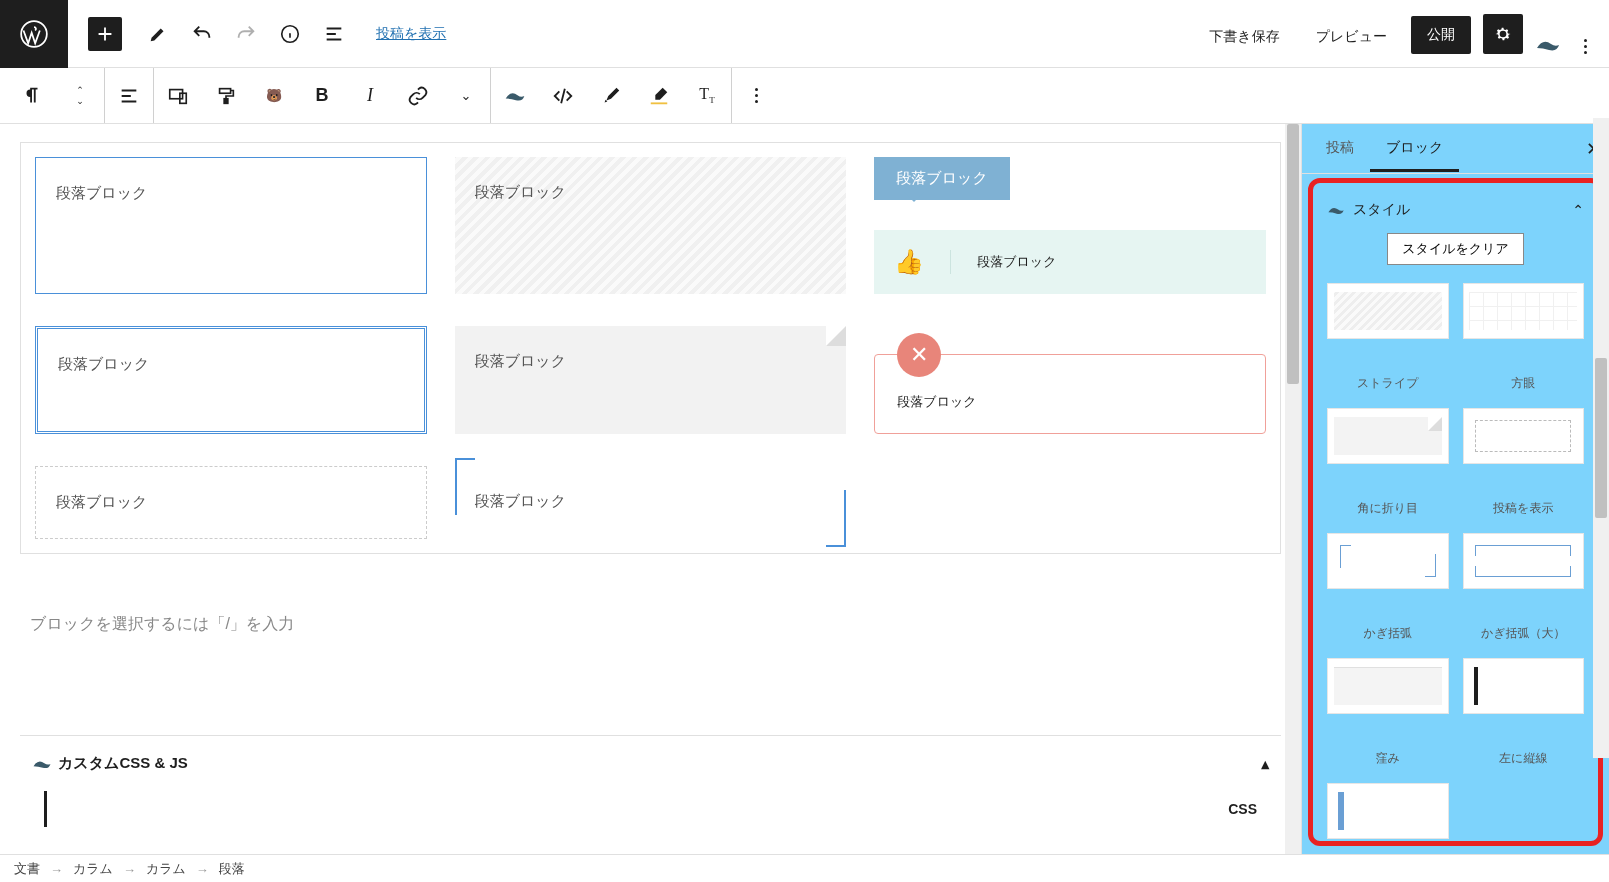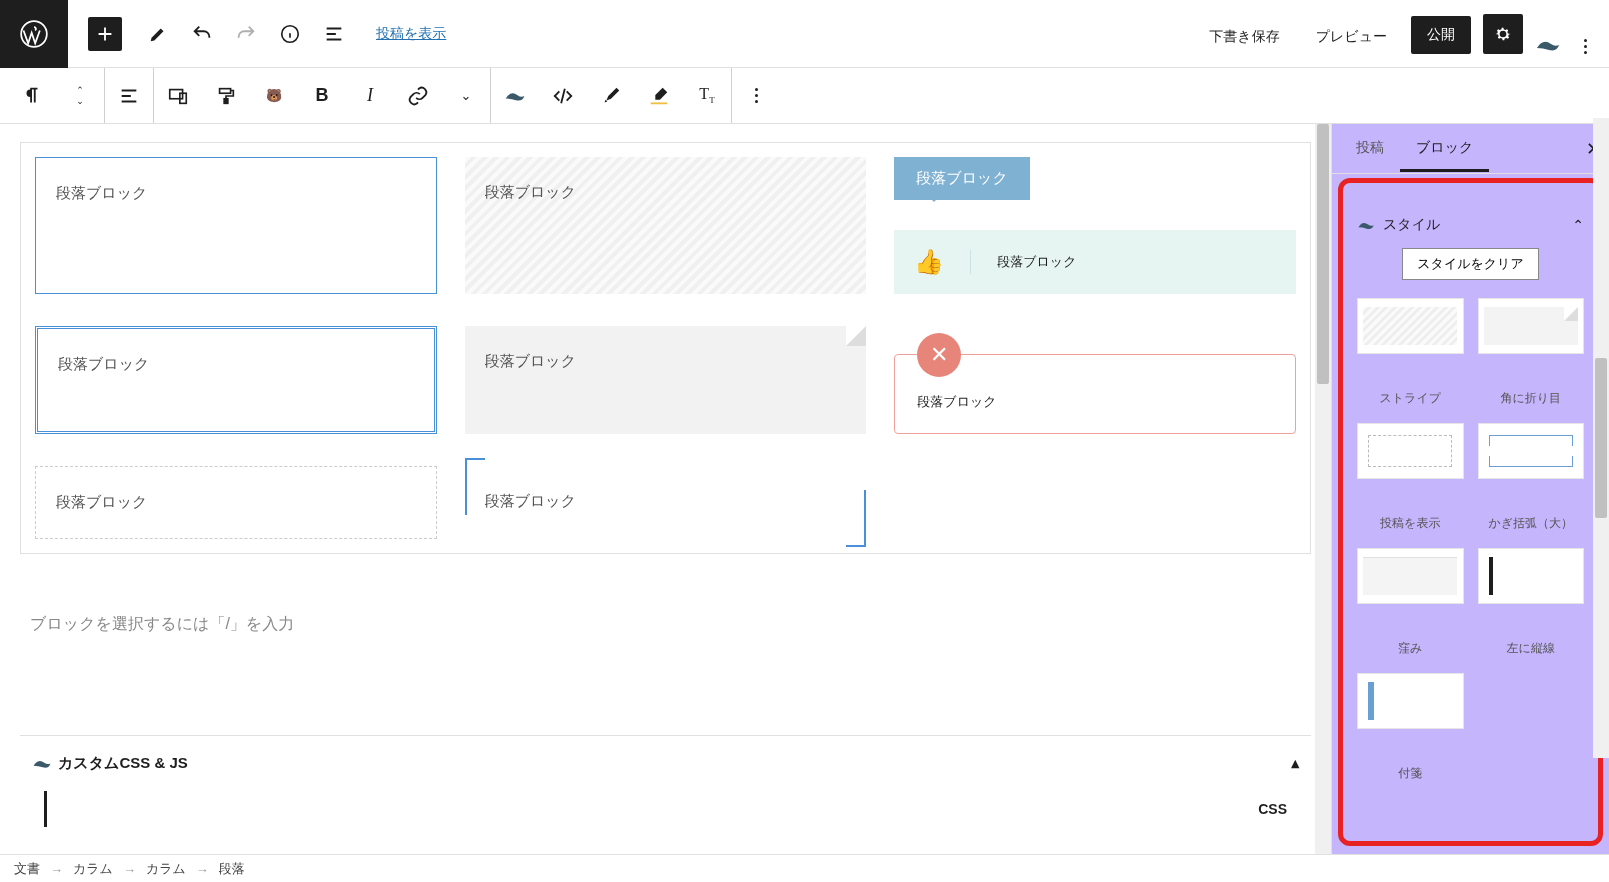--- a/index.html
+++ b/index.html
@@ -54,32 +54,32 @@
 .like-box { background: #e6f5f2; display: flex; align-items: center; padding: 18px 20px; gap: 26px; }
 .like-icon { color: #5ec4b3; font-size: 24px; }
 .like-divider { width: 1px; height: 24px; background: #cce4df; }
 .cross-box { border: 1px solid #f0a099; border-radius: 4px; position: relative; padding: 38px 22px 22px; margin-top: 28px; }
 .cross-badge { position: absolute; top: -22px; left: 22px; width: 44px; height: 44px; background: #e8857a; border-radius: 50%; display: flex; align-items: center; justify-content: center; color: #fff; font-size: 22px; }
 
 .placeholder { color: #888; font-size: 16px; margin: 60px 0 0 10px; }
 
 
 .css-panel { border-top: 1px solid #e0e0e0; margin-top: 100px; }
-.css-header { display: flex; padding: 18px 12px; font-weight: bold; font-size: 15px; gap: 6px; }
+.css-header { display: flex; align-items: center; padding: 18px 12px; font-weight: bold; font-size: 15px; gap: 6px; }
 .css-caret { margin-left: auto; }
 .css-body { padding: 10px 24px; font-size: 14px; font-weight: bold; border-left: 3px solid #1e1e1e; margin-left: 24px; text-align: right; }
 
 
-.sidebar { width: 278px; border-left: 1px solid #e0e0e0; background: #c4b5fd; display: flex; flex-direction: column; overflow: hidden; }
+.sidebar { width: 308px; border-left: 1px solid #e0e0e0; background: #7dd3fc; display: flex; flex-direction: column; overflow: hidden; }
 .sb-tabs { display: flex; align-items: center; border-bottom: 1px solid #e0e0e0; padding: 0 8px; height: 50px; }
 .sb-tab { padding: 14px 16px 12px; cursor: pointer; font-size: 14px; color: #555; border-bottom: 3px solid transparent; }
 .sb-tab.active { color: #1e1e1e; border-bottom-color: #1e1e1e; font-weight: 500; }
 .sb-close { margin-left: auto; font-size: 18px; cursor: pointer; }
 .sb-body { flex: 1; border: 5px solid #e82222; border-radius: 12px; margin: 4px 6px 8px 6px; padding: 10px 14px; overflow-y: auto; }
-.sb-section-hdr { display: flex; align-items: center; gap: 8px; font-size: 14px; font-weight: 500; padding: 8px 0 14px; margin-top: 15px; }
+.sb-section-hdr { display: flex; align-items: center; gap: 8px; font-size: 14px; font-weight: 500; padding: 8px 0 14px; }
 .sb-section-hdr .chev { margin-left: auto; }
 .clear-style { margin: 0 auto 18px; display: block; border: 1px solid #888; background: #fff; padding: 6px 14px; font-size: 13px; cursor: pointer; }
 .style-grid { display: grid; grid-template-columns: 1fr 1fr; gap: 16px 14px; }
 .style-item { text-align: center; cursor: pointer; }
 .style-preview { border: 1px solid #e6e6e6; height: 56px; margin-bottom: 8px; background: #fff; position: relative; display: flex; align-items: center; justify-content: center; }
 .style-label { font-size: 12px; color: #555; margin-top: 36px; }
 .pv-stripe .pv-inner { width: 90%; height: 70%; background: repeating-linear-gradient(-45deg, #fafafa, #fafafa 3px, #eee 3px, #eee 6px); }
 .pv-grid .pv-inner { width: 90%; height: 70%; background: linear-gradient(#f0f0f0 1px, transparent 1px) 0 0/14px 14px, linear-gradient(90deg, #f0f0f0 1px, transparent 1px) 0 0/14px 14px, #fff; }
 .pv-fold .pv-inner { width: 90%; height: 70%; background: #f3f3f3; position: relative; }
 .pv-fold .pv-inner::after { content: ""; position: absolute; top: 0; right: 0; border-width: 0 0 14px 14px; border-style: solid; border-color: transparent transparent #ddd #fff; }
@@ -307,30 +307,42 @@
       </div>
       <button class="clear-style">スタイルをクリア</button>
       <div class="style-grid">
         <div class="style-item">
             <div class="style-preview pv-stripe">
               <div class="pv-inner"></div>
             </div>
             <div class="style-label">ストライプ</div>
           </div>
         <div class="style-item">
+            <div class="style-preview pv-grid">
+              <div class="pv-inner"></div>
+            </div>
+            <div class="style-label">方眼</div>
+          </div>
+        <div class="style-item">
             <div class="style-preview pv-fold">
               <div class="pv-inner"></div>
             </div>
             <div class="style-label">角に折り目</div>
           </div>
         <div class="style-item">
             <div class="style-preview pv-stitch">
               <div class="pv-inner"></div>
             </div>
             <div class="style-label">投稿を表示</div>
+          </div>
+        <div class="style-item">
+            <div class="style-preview pv-bracket">
+              <div class="pv-inner"></div>
+            </div>
+            <div class="style-label">かぎ括弧</div>
           </div>
         <div class="style-item">
             <div class="style-preview pv-bracket-lg">
               <div class="pv-inner"></div>
             </div>
             <div class="style-label">かぎ括弧（大）</div>
           </div>
         <div class="style-item">
             <div class="style-preview pv-dent">
               <div class="pv-inner"></div>

